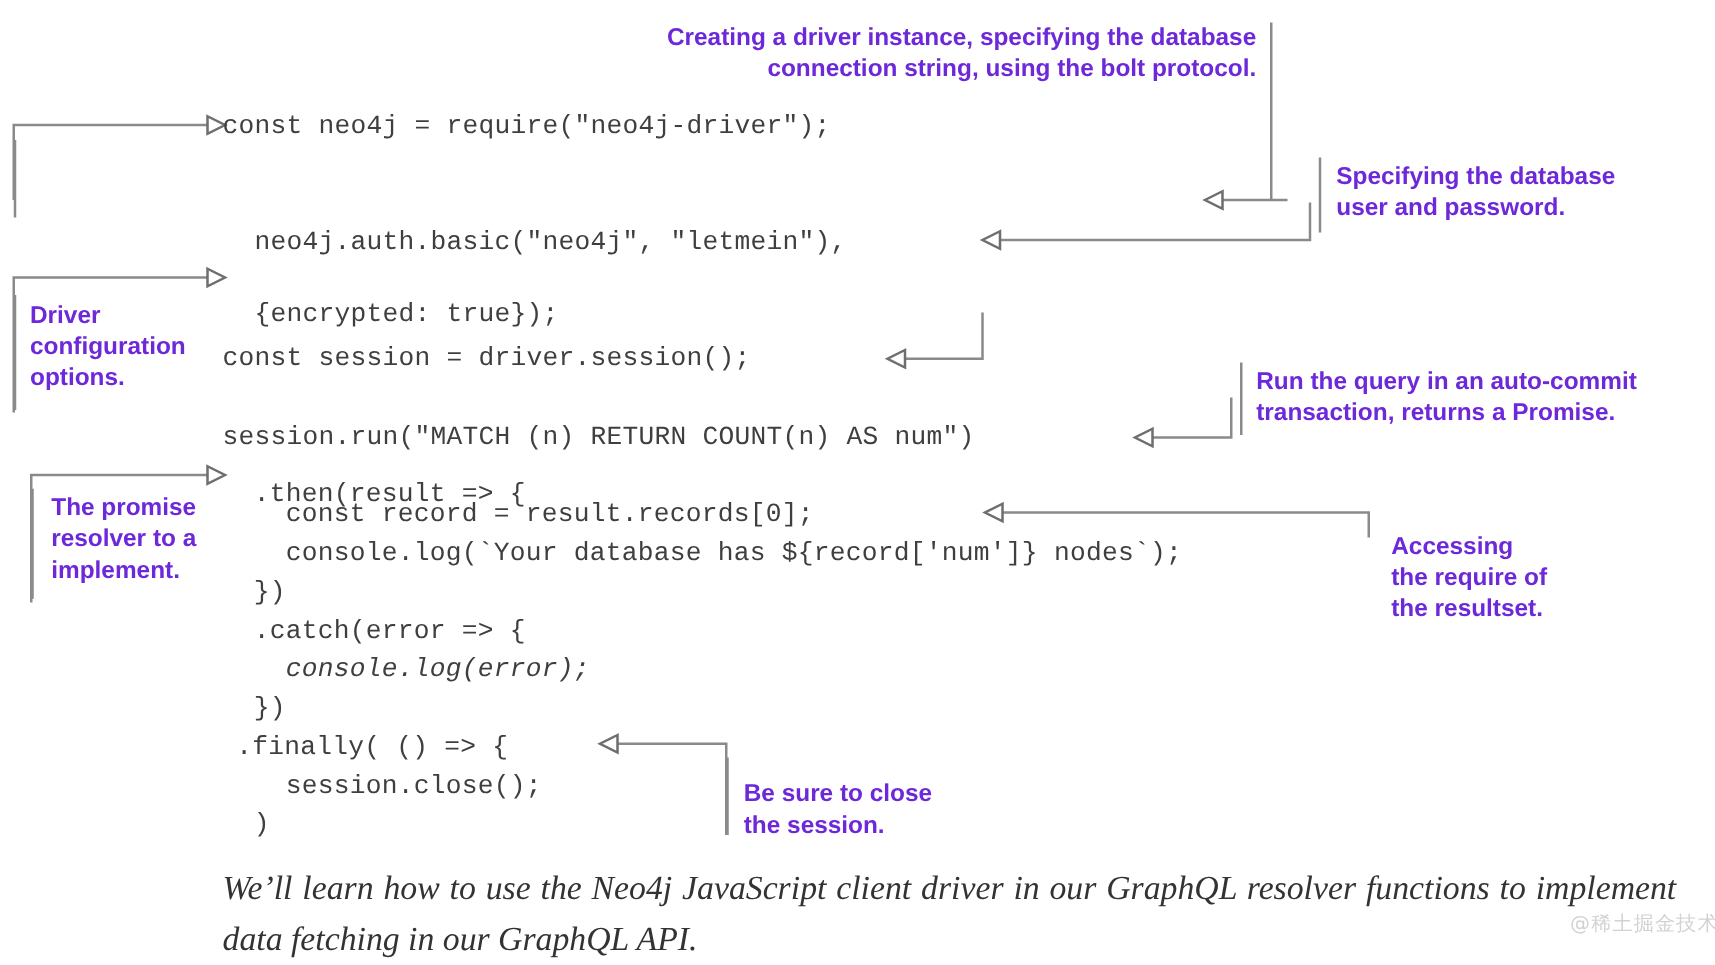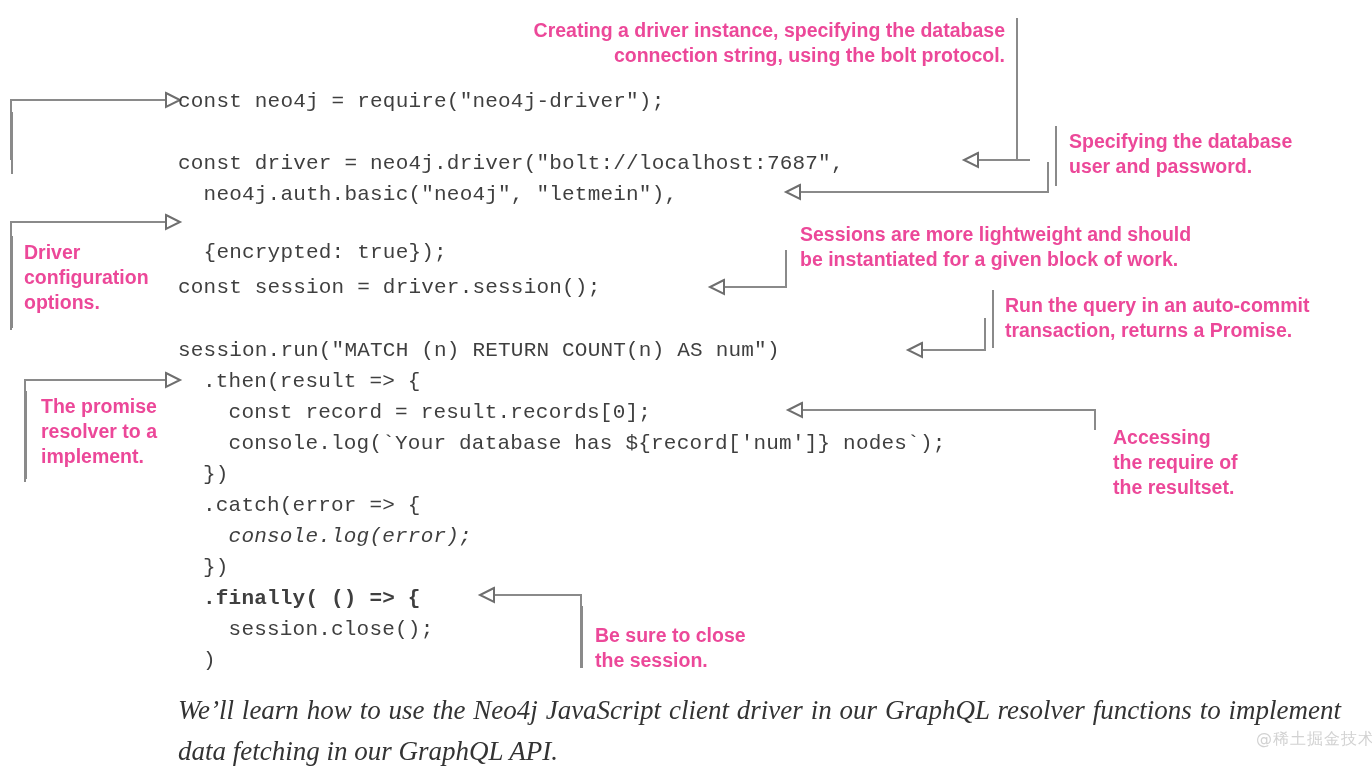--- a/index.html
+++ b/index.html
@@ -23,21 +23,21 @@
     letter-spacing:0.2px;
   }
 
   
   .callout{
     position:absolute;
     font-family:"Liberation Sans", sans-serif;
     font-weight:bold;
     font-size:19.5px;
     line-height:25px;
-    color:#ec4899;
+    color:#6d28d9;
     white-space:pre-line;
   }
   .callout.right-align{text-align:right;}
 
   
   .vbar{
     position:absolute;
     width:2px;
     background:#8a8a8a;
   }
@@ -127,53 +127,50 @@
       <polygon points="802,403 788,410 802,417"></polygon>
     </g>
 
     <g>
       <path d="M581,668 L581,595 L494,595"></path>
       <polygon points="494,588 480,595 494,602"></polygon>
     </g>
   </svg>
 
   <div class="code" style="left:178px; top:86px;">const neo4j = require("neo4j-driver");</div>
-  <div class="code" style="left:178px; top:148px;">const driver = neo4j.driver("bolt://localhost:7687",</div>
   <div class="code" style="left:178px; top:179px;">  neo4j.auth.basic("neo4j", "letmein"),</div>
   <div class="code" style="left:178px; top:210px;margin-top:27px;">  {encrypted: true});</div>
   <div class="code" style="left:178px; top:272px;">const session = driver.session();</div>
   <div class="code" style="left:178px; top:335px;">session.run("MATCH (n) RETURN COUNT(n) AS num")</div>
-  <div class="code" style="left:203px; top:366px;">.then(result =&gt; {</div>
+  <div class="code" style="left:203px; top:381px;">.then(result =&gt; {</div>
   <div class="code" style="left:203px; top:397px;">  const record = result.records[0];</div>
   <div class="code" style="left:203px; top:428px;text-align:center;">  console.log(`Your database has ${record['num']} nodes`);</div>
   <div class="code" style="left:203px; top:459px;">})</div>
   <div class="code" style="left:203px; top:490px;">.catch(error =&gt; {</div>
   <div class="code" style="left:203px; top:521px;font-style:italic;">  console.log(error);</div>
   <div class="code" style="left:203px; top:552px;">})</div>
-  <div class="code" style="left:203px; top:583px;font-weight:bold;">.finally( () =&gt; {</div>
+  <div class="code" style="left:189px; top:583px;">.finally( () =&gt; {</div>
   <div class="code" style="left:203px; top:614px;">  session.close();</div>
   <div class="code" style="left:203px; top:645px;">)</div>
 
   <div class="vbar" style="left:1016px; top:18px; height:142px;"></div>
   <div class="callout right-align" style="left:440px; top:18px; width:565px;">Creating a driver instance, specifying the database
 connection string, using the bolt protocol.</div>
 
   <div class="vbar" style="left:11px; top:112px; height:62px;"></div>
 
   <div class="vbar" style="left:1055px; top:126px; height:60px;"></div>
   <div class="callout" style="left:1069px; top:129px; width:300px;">Specifying the database
 user and password.</div>
 
   <div class="vbar" style="left:11px; top:236px; height:92px;"></div>
   <div class="callout" style="left:24px; top:240px; width:160px;">Driver
 configuration
 options.</div>
 
-  <div class="callout" style="left:800px; top:222px; width:560px;">Sessions are more lightweight and should
-be instantiated for a given block of work.</div>
 
   <div class="vbar" style="left:992px; top:290px; height:58px;"></div>
   <div class="callout" style="left:1005px; top:293px; width:370px;">Run the query in an auto-commit
 transaction, returns a Promise.</div>
 
   <div class="vbar" style="left:25px; top:391px; height:88px;"></div>
   <div class="callout" style="left:41px; top:394px; width:150px;">The promise
 resolver to a
 implement.</div>
 

